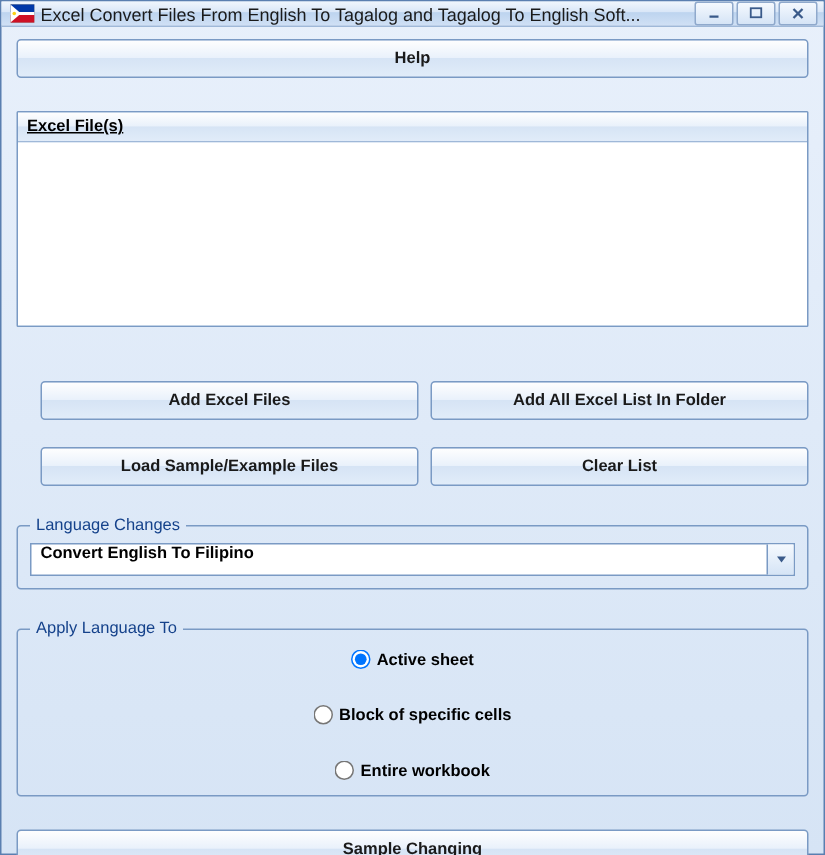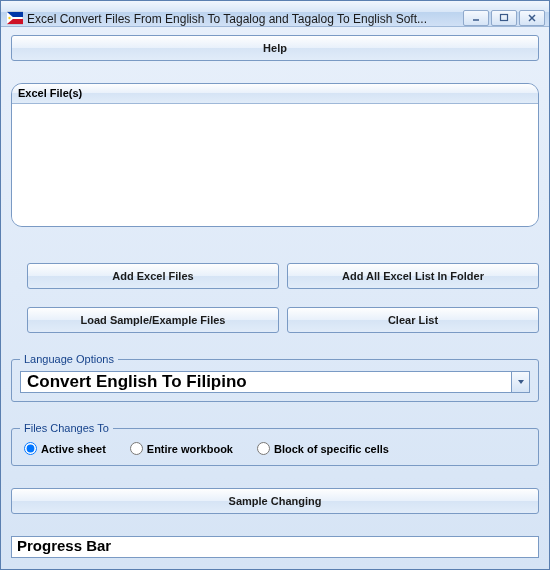--- a/index.html
+++ b/index.html
@@ -68,25 +68,26 @@
     border-radius: 3px;
     font-family: inherit;
     font-size: 11px;
     font-weight: bold;
     color: #1a1a1a;
     cursor: default;
     width: 100%;
   }
   .filebox-wrap {
     border: 1px solid #7a9ac4;
-    border-radius: 11px;
+    border-radius: 1px;
     background: #e1ecf9;
     padding: 0;
     margin-top: 4px;
     overflow: hidden;
+    text-decoration: underline;
   }
   .filebox-header {
     height: 20px;
     font-size: 11px;
     font-weight: bold;
     padding: 3px 6px;
     background: linear-gradient(to bottom, #fefefe 0%, #e9f1fb 48%, #d6e4f5 50%, #e1ecf9 100%);
     border-bottom: 1px solid #9fb8d8;
   }
   .filebox-list {
@@ -111,32 +112,32 @@
     color: #15428b;
     padding: 0 4px;
     font-weight: normal;
   }
   .combo {
     width: 100%;
     height: 22px;
     border: 1px solid #7a9ac4;
     background: #fff;
     display:flex; align-items:flex-start;
-    font-size: 17px; font-weight: bold;
+    font-size: 11px; font-weight: bold;
     padding: 0 0 0 6px;
     position: relative;
   }
   .combo .arrow {
     width: 18px; height: 100%;
     border-left: 1px solid #7a9ac4;
     background: linear-gradient(to bottom, #f5f9fe 0%, #d5e4f6 100%);
     display:flex; align-items:center; justify-content:center;
     position:absolute; right:0; top:0;
   }
-  .radios { display:flex; gap: 24px; align-items:center; padding: 2px 4px; }
+  .radios { display:flex; gap: 24px; align-items:center; padding: 2px 4px; flex-direction: column; }
   .radio-item { display:flex; align-items:center; gap:4px; font-size:11px; font-weight: bold; }
   .radio-item input { margin:0; }
   .progress {
     height: 22px;
     background: #fff;
     border: 1px solid #7a9ac4;
     padding: 3px 5px;
     font-size: 15px;
     font-weight: bold;
     display:flex; align-items:flex-end;
@@ -192,45 +193,45 @@
     <div class="row2">
       <button class="btn">Add Excel Files</button>
       <button class="btn">Add All Excel List In Folder</button>
     </div>
     <div class="row2">
       <button class="btn">Load Sample/Example Files</button>
       <button class="btn">Clear List</button>
     </div>
 
     <fieldset class="group">
-      <legend>Language Options</legend>
+      <legend>Language Changes</legend>
       <div class="combo">
         <span>Convert English To Filipino</span>
         <span class="arrow">
           <svg width="8" height="8">
               <polygon points="1,2 7,2 4,6" fill="#3a5a8a"></polygon>
             </svg>
         </span>
       </div>
     </fieldset>
 
     <fieldset class="group">
-      <legend>Files Changes To</legend>
+      <legend>Apply Language To</legend>
       <div class="radios">
         <label class="radio-item">
           <input type="radio" name="apply" checked="" style="">
           <span>Active sheet</span>
         </label>
         <label class="radio-item">
           <input type="radio" name="apply" style="">
-          <span>Entire workbook</span>
+          <span>Block of specific cells</span>
         </label>
         <label class="radio-item">
           <input type="radio" name="apply" style="">
-          <span>Block of specific cells</span>
+          <span>Entire workbook</span>
         </label>
       </div>
     </fieldset>
 
     <button class="btn" style="margin-top:4px">Sample Changing</button>
 
     <div class="progress">
       <span>Progress Bar</span>
     </div>
   </div>

